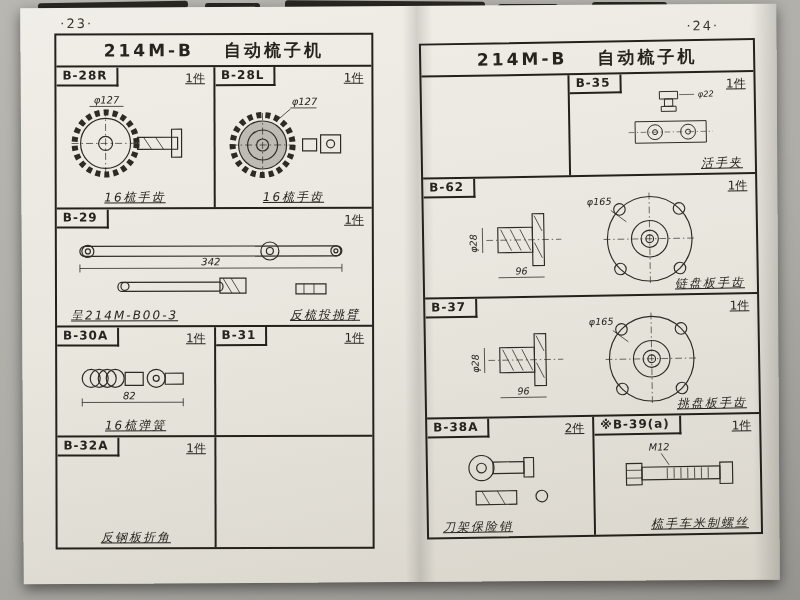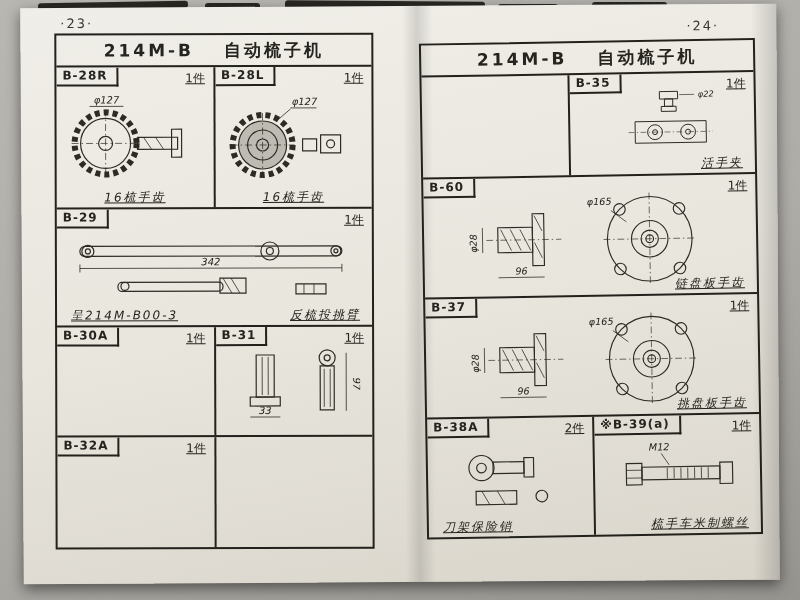--- a/index.html
+++ b/index.html
@@ -141,48 +141,49 @@
         </div>
         <div class="caption cap-left">呈214M-B00-3</div>
         <div class="caption cap-right">反梳投挑臂</div>
       </div>
     </div>
 
     <div class="row r-l3">
       <div class="cell bdr">
         <span class="code-box">B-30A</span>
         <span class="qty">1件</span>
+        <div class="draw">
+          <svg width="145" height="80" viewBox="0 0 145 80">
+            <circle cx="28" cy="36" r="9"></circle>
+              <circle cx="36" cy="36" r="9"></circle>
+            <circle cx="44" cy="36" r="9"></circle>
+              <circle cx="52" cy="36" r="9"></circle>
+            <rect x="62" y="30" width="18" height="13"></rect>
+            <circle cx="93" cy="36" r="9"></circle>
+              <circle cx="93" cy="36" r="3"></circle>
+            <rect x="102" y="31" width="18" height="11"></rect>
+            <line x1="19" y1="60" x2="120" y2="60" class="thin"></line>
+            <line x1="19" y1="56" x2="19" y2="64" class="thin"></line>
+            <line x1="120" y1="56" x2="120" y2="64" class="thin"></line>
+            <text x="66" y="57" text-anchor="middle" class="dim">82</text>
+          </svg>
+        </div>
+        <div class="caption">16梳弹簧</div>
       </div>
       <div class="cell">
         <span class="code-box">B-31</span>
         <span class="qty">1件</span>
-        <div class="draw">
-          <svg width="132" height="94" viewBox="0 0 132 94">
-            <rect x="28" y="20" width="18" height="42"></rect>
-            <line x1="34" y1="22" x2="34" y2="60" class="thin"></line>
-            <line x1="40" y1="22" x2="40" y2="60" class="thin"></line>
-            <rect x="22" y="62" width="30" height="9"></rect>
-            <line x1="22" y1="82" x2="52" y2="82" class="thin"></line>
-            <text x="37" y="79" text-anchor="middle" class="dim">33</text>
-            <circle cx="99" cy="23" r="8"></circle>
-              <circle cx="99" cy="23" r="3"></circle>
-            <rect x="92" y="31" width="14" height="44"></rect>
-            <line x1="96" y1="34" x2="96" y2="72" class="thin"></line>
-            <line x1="102" y1="34" x2="102" y2="72" class="thin"></line>
-            <line x1="118" y1="18" x2="118" y2="76" class="thin"></line>
-            <text x="125" y="49" text-anchor="middle" class="dim" transform="rotate(90 125 49)">97</text>
-          </svg>
-        </div>
       </div>
     </div>
 
     <div class="row">
       <div class="cell bdr">
         <span class="code-box">B-32A</span>
         <span class="qty">1件</span>
+        <div class="caption">反钢板折角</div>
       </div>
       <div class="cell"></div>
     </div>
   </div>
 
   <div class="page" style="left:401px;top:36px;width:332px;height:492px;transform:rotate(-0.6deg);">
     <div class="title-row">
       <span>214M-B</span>
       <span>自动梳子机</span>
     </div>
@@ -206,21 +207,21 @@
               <circle cx="118" cy="55" r="3"></circle>
             <line x1="46" y1="55" x2="148" y2="55" class="cl"></line>
           </svg>
         </div>
         <div class="caption cap-right">活手夹</div>
       </div>
     </div>
 
     <div class="row r-r2">
       <div class="cell">
-        <span class="code-box">B-60</span>
+        <span class="code-box">B-62</span>
         <span class="qty">1件</span>
         <div class="draw">
           <svg width="296" height="98" viewBox="0 0 296 102">
             <rect x="52" y="40" width="36" height="26"></rect>
             <line x1="55" y1="42" x2="66" y2="64" class="thin"></line>
             <line x1="65" y1="42" x2="76" y2="64" class="thin"></line>
             <line x1="75" y1="42" x2="86" y2="64" class="thin"></line>
             <rect x="88" y="26" width="12" height="54"></rect>
             <line x1="90" y1="28" x2="98" y2="44" class="thin"></line>
             <line x1="90" y1="56" x2="98" y2="72" class="thin"></line>

